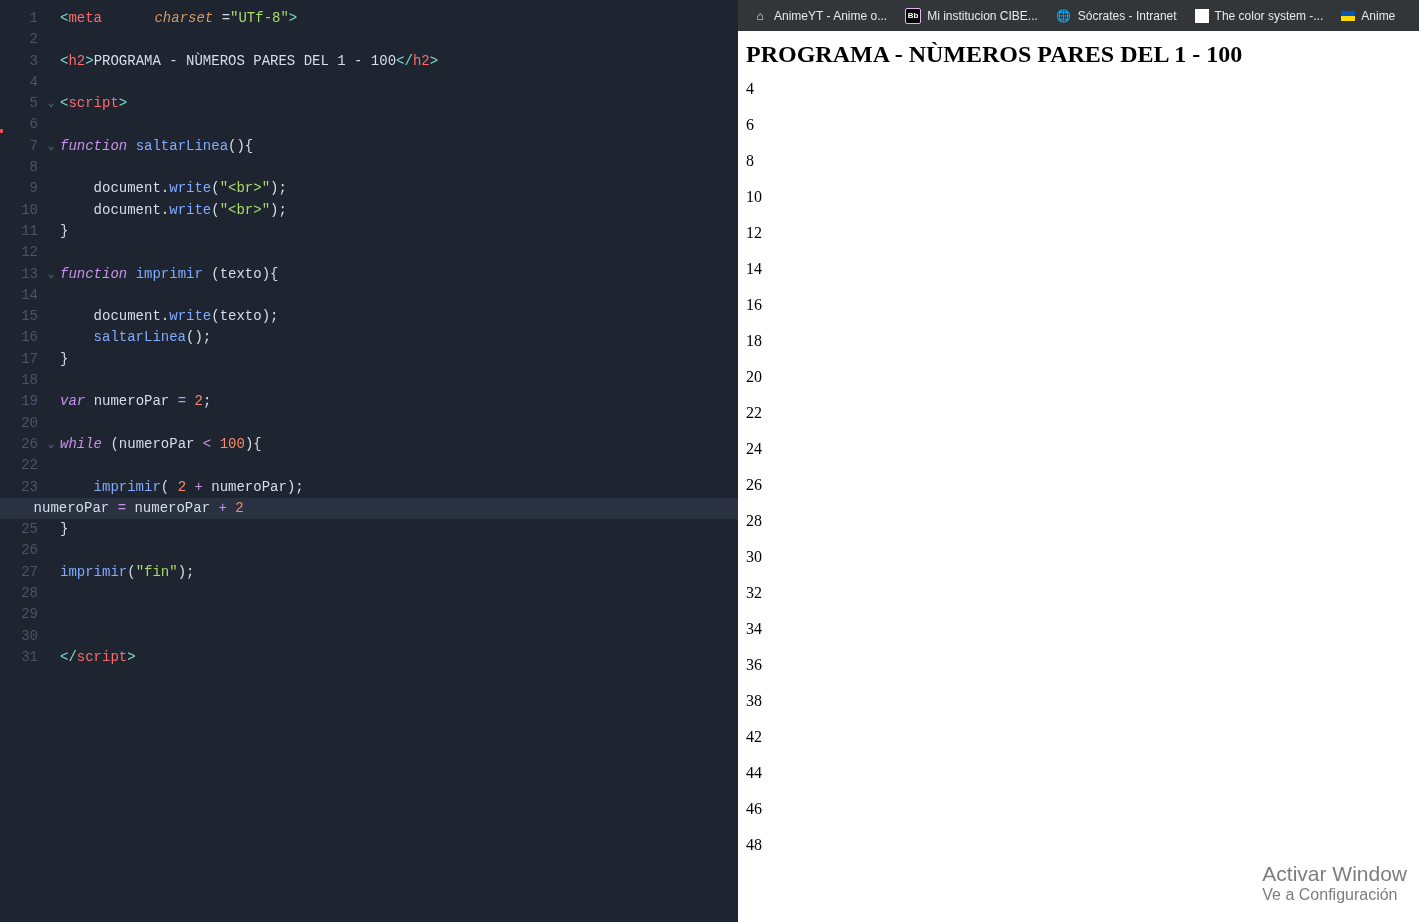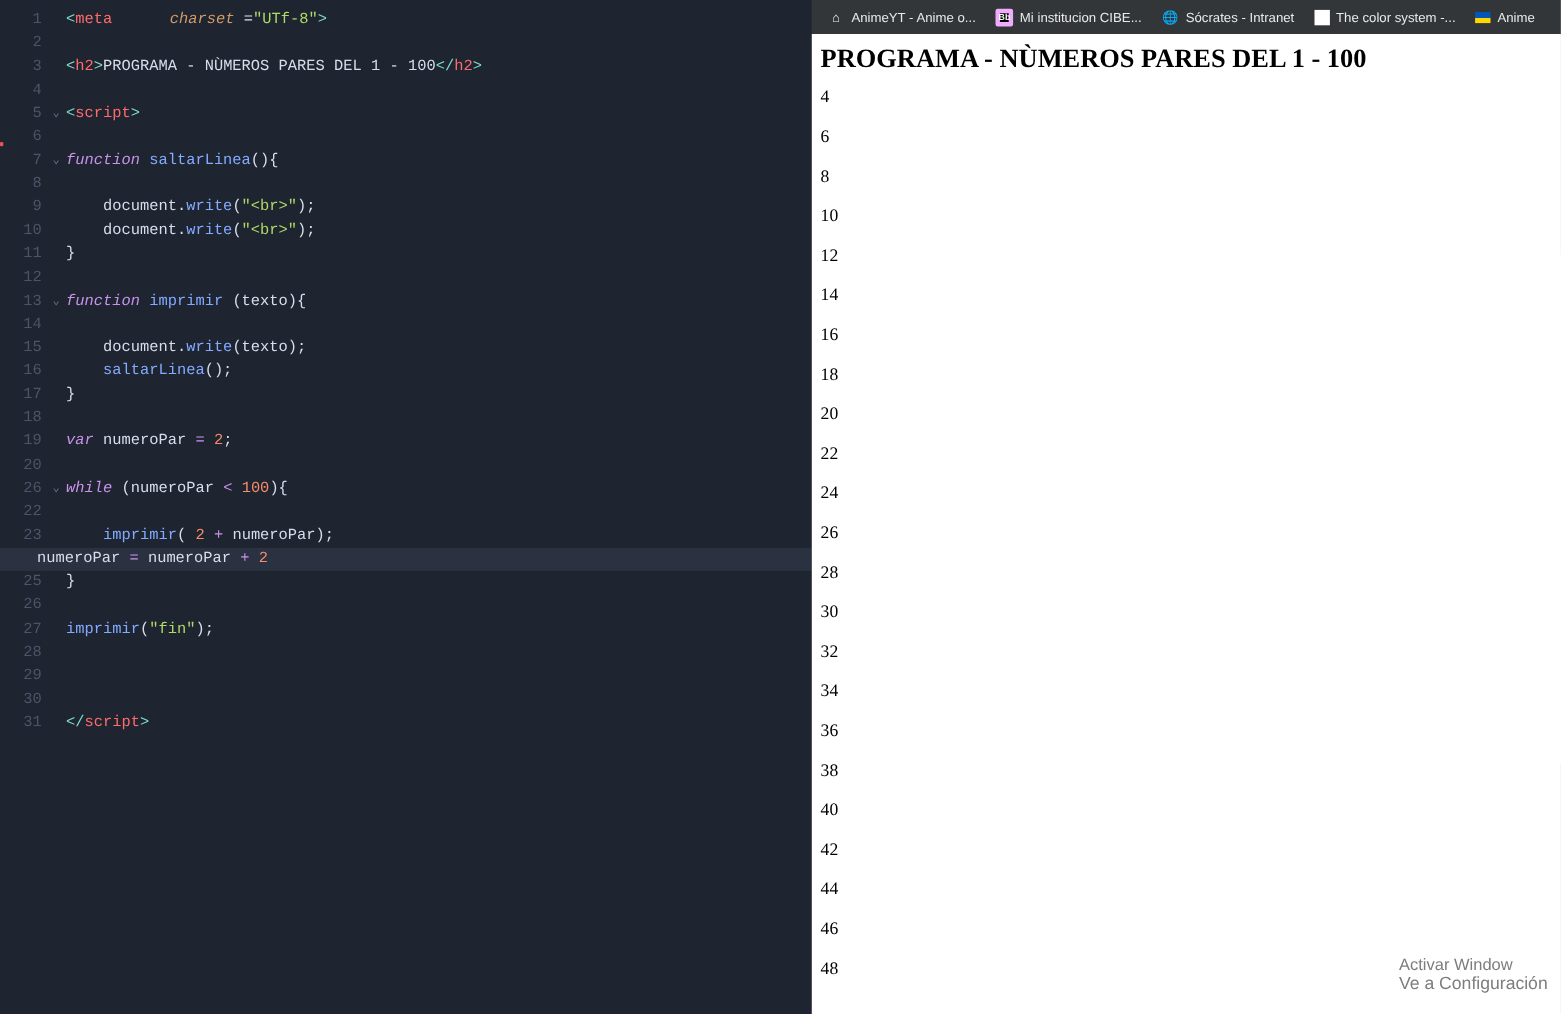--- a/index.html
+++ b/index.html
@@ -24,29 +24,29 @@
 .punc  { color:#d6deeb; }
 .num   { color:#f78c6c; }
 .op    { color:#c792ea; }
 .txt   { color:#d6deeb; }
 
 .browser { flex:1; height:922px; display:flex; flex-direction:column; background:#fff; }
 .bookmarks { height:31px; background:#323639; display:flex; align-items:center; padding:0 8px; gap:6px; overflow:hidden; }
 .bm { display:flex; align-items:center; gap:6px; color:#e8eaed; font-family:Arial,sans-serif; font-size:12px; padding:4px 6px; border-radius:4px; cursor:pointer; white-space:nowrap; }
 .bm-icon { width:16px; height:16px; display:flex; align-items:center; justify-content:center; font-size:12px; }
 .bm-icon.home { color:#e8eaed; }
-.bm-icon.bb { background:#000; color:#fff; font-size:8px; font-weight:bold; border:4px solid #f0abfc; border-radius:2px; }
+.bm-icon.bb { background:#000; color:#fff; font-size:8px; font-weight:bold; border:1px solid #f0abfc; border-radius:2px; }
 .bm-icon.globe { color:#9aa0a6; }
 .bm-icon.sq { background:#fff; width:14px; height:14px; }
 .bm-icon.ua { background:linear-gradient(to bottom,#0057b7 50%,#ffd700 50%); width:14px; height:10px; }
 .page { flex:1; background:#fff; padding:10px 8px; font-family:'Times New Roman',serif; color:#000; overflow:hidden; position:relative; }
 .page h2 { font-size:24px; font-weight:bold; margin-bottom:12px; }
 .outnum { font-size:16px; margin-bottom:18px; }
 .watermark { position:absolute; right:12px; bottom:18px; color:#7d7d7d; font-family:'Segoe UI',Arial,sans-serif; text-align:left; }
-.watermark .l1 { font-size:15px; font-weight:400; }
+.watermark .l1 { font-size:21px; font-weight:400; }
 .watermark .l2 { font-size:16px; }
 .err-strip { position:absolute; left:0; top:129px; width:3px; height:4px; background:#ef5350; border-radius:1px; }
 </style>
 </head>
 <body>
 
 <div class="editor">
   <div class="err-strip"></div>
   <div class="gutter">
       <div class="ln">1</div>
@@ -154,21 +154,20 @@
         <div class="outnum">20</div>
         <div class="outnum">22</div>
         <div class="outnum">24</div>
         <div class="outnum">26</div>
         <div class="outnum">28</div>
         <div class="outnum">30</div>
         <div class="outnum">32</div>
         <div class="outnum">34</div>
         <div class="outnum">36</div>
         <div class="outnum">38</div>
-        <div class="outnum">40</div>
         <div class="outnum">42</div>
         <div class="outnum">44</div>
         <div class="outnum">46</div>
         <div class="outnum">48</div>
       </div>
     <div class="watermark">
       <div class="l1">Activar Window</div>
       <div class="l2">Ve a Configuración</div>
     </div>
   </div>

